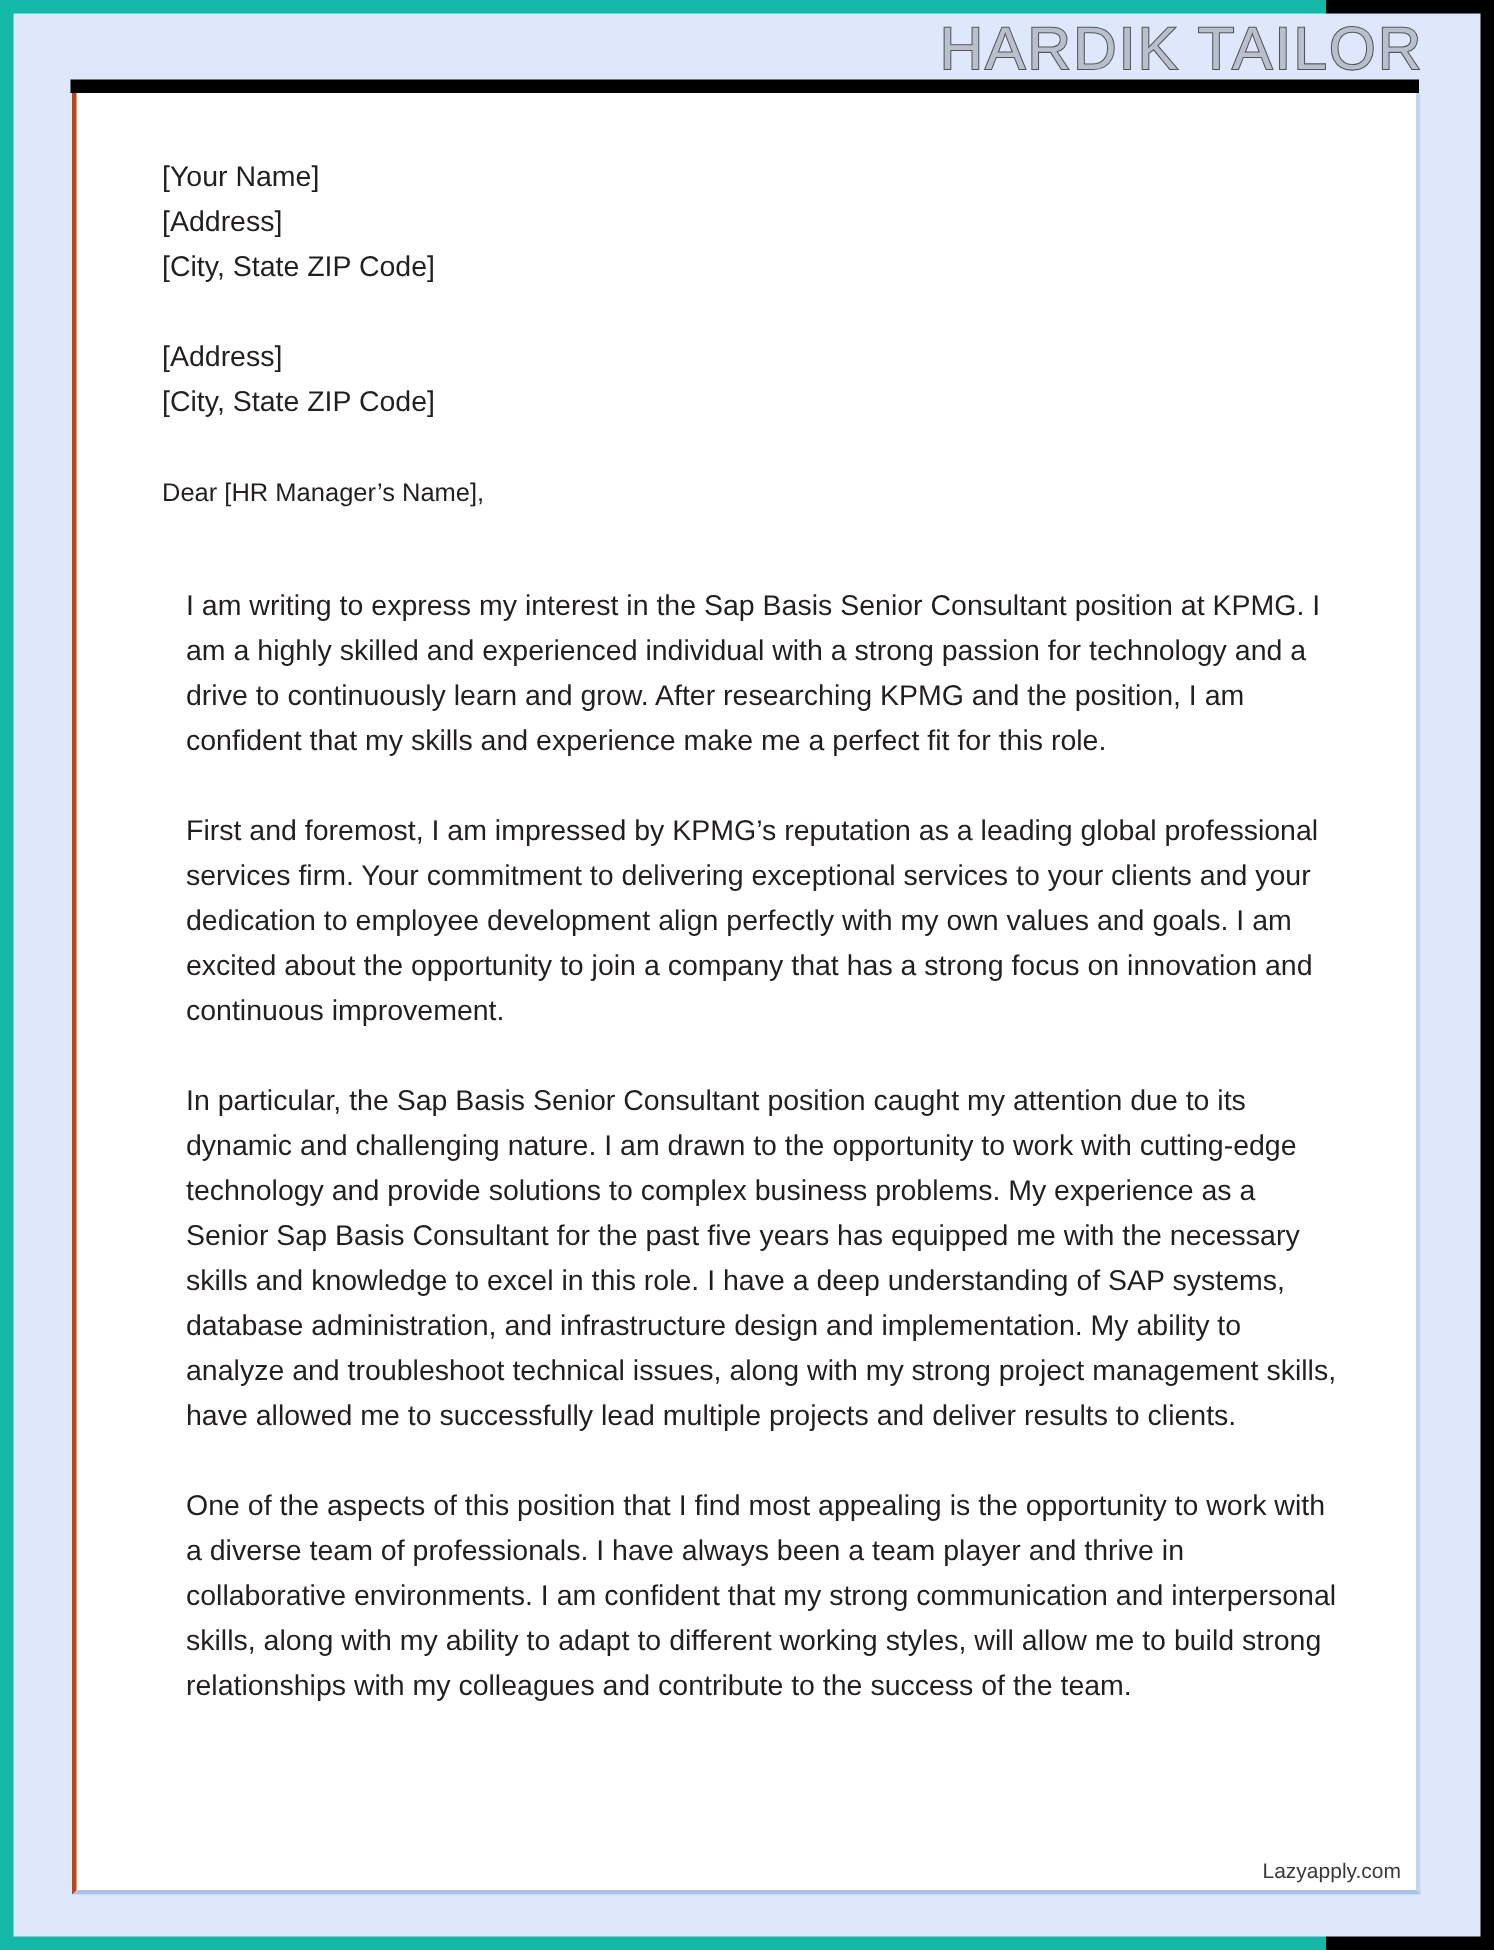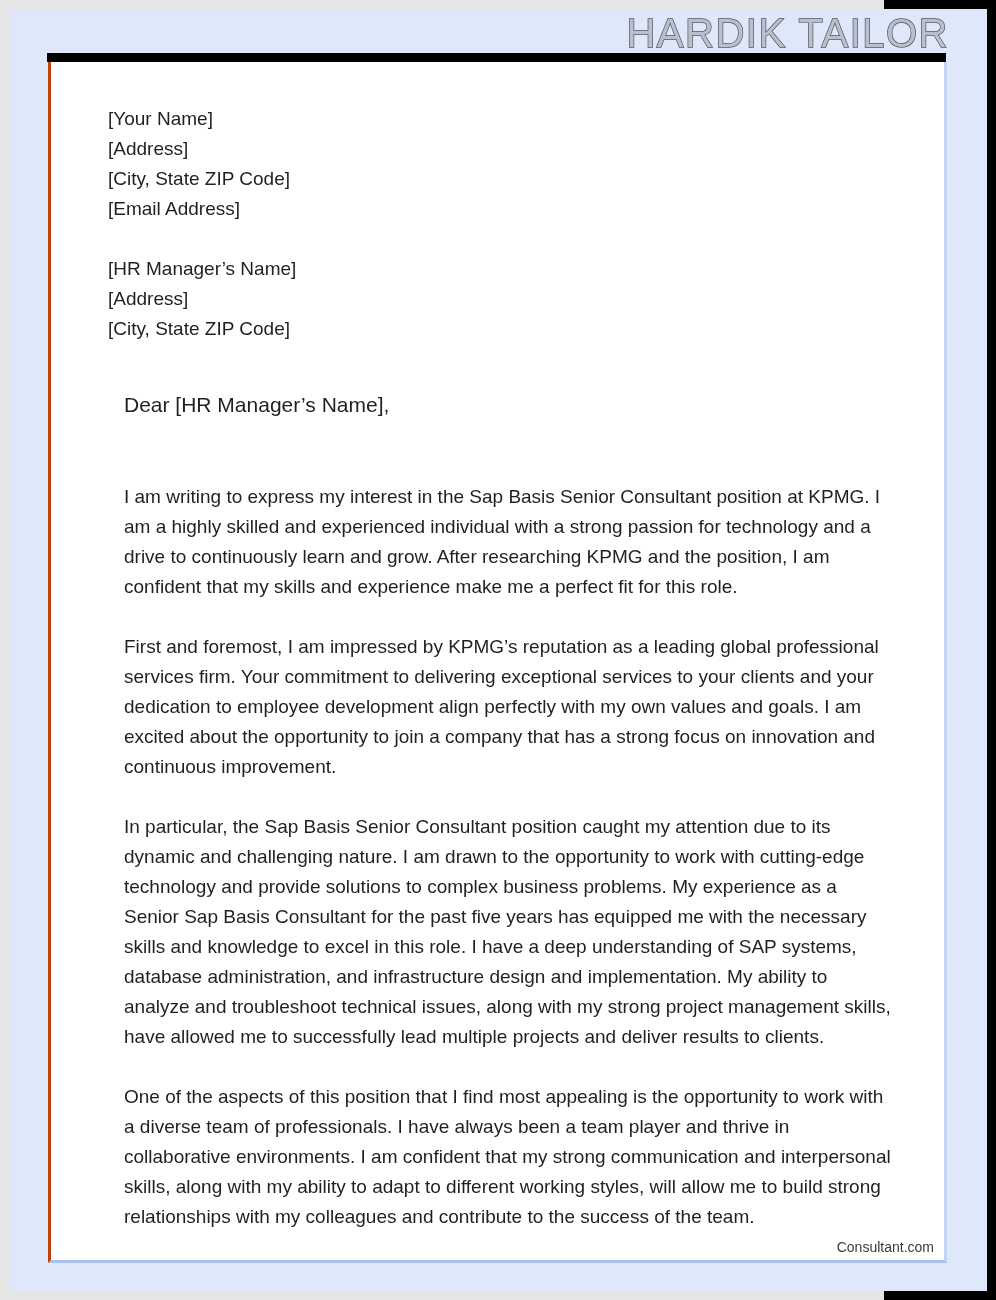--- a/index.html
+++ b/index.html
@@ -14,21 +14,21 @@
     overflow: hidden;
   }
 
   
   #page {
     position: absolute;
     left: 0;
     top: 0;
     width: 884px;
     height: 1300px;
-    background: #e5e5e5;
+    background: #14b8a6;
     box-sizing: border-box;
   }
 
   
   #mat {
     position: absolute;
     left: 9px;
     top: 9px;
     width: 978px;
     height: 1282px;
@@ -115,22 +115,22 @@
     line-height: 30px;
     color: #231f20;
     text-align: left;
   }
 
   .para + .para {
     margin-top: 30px;
   }
 
   .salutation {
-    margin: 16px;
-    font-size: 21px;
+    margin: 0;
+    font-size: 17px;
     line-height: 30px;
     color: #231f20;
   }
 
   
   #watermark {
     position: absolute;
     right: 10px;
     bottom: 4px;
     font-family: "Liberation Sans", sans-serif;
@@ -153,42 +153,40 @@
     <div id="header-rule"></div>
 
     <div id="sheet">
 
       <div id="letter">
 
         <div>
           <span class="addr-line">[Your Name]</span>
           <span class="addr-line">[Address]</span>
           <span class="addr-line">[City, State ZIP Code]</span>
-          <span class="addr-line">[Email Address]</span>
         </div>
 
         <div class="block-gap"></div>
 
         <div>
-          <span class="addr-line">[HR Manager’s Name]</span>
           <span class="addr-line">[Address]</span>
           <span class="addr-line">[City, State ZIP Code]</span>
         </div>
 
         <div class="block-gap"></div>
 
         <p class="salutation">Dear [HR Manager’s Name],</p>
 
         <div class="block-gap"></div>
 
         <p class="para">I am writing to express my interest in the Sap Basis Senior Consultant position at KPMG. I am a highly skilled and experienced individual with a strong passion for technology and a drive to continuously learn and grow. After researching KPMG and the position, I am confident that my skills and experience make me a perfect fit for this role.</p>
         <p class="para">First and foremost, I am impressed by KPMG’s reputation as a leading global professional services firm. Your commitment to delivering exceptional services to your clients and your dedication to employee development align perfectly with my own values and goals. I am excited about the opportunity to join a company that has a strong focus on innovation and continuous improvement.</p>
         <p class="para">In particular, the Sap Basis Senior Consultant position caught my attention due to its dynamic and challenging nature. I am drawn to the opportunity to work with cutting-edge technology and provide solutions to complex business problems. My experience as a Senior Sap Basis Consultant for the past five years has equipped me with the necessary skills and knowledge to excel in this role. I have a deep understanding of SAP systems, database administration, and infrastructure design and implementation. My ability to analyze and troubleshoot technical issues, along with my strong project management skills, have allowed me to successfully lead multiple projects and deliver results to clients.</p>
         <p class="para">One of the aspects of this position that I find most appealing is the opportunity to work with a diverse team of professionals. I have always been a team player and thrive in collaborative environments. I am confident that my strong communication and interpersonal skills, along with my ability to adapt to different working styles, will allow me to build strong relationships with my colleagues and contribute to the success of the team.</p>
 
       </div>
 
-      <div id="watermark">Consultant.com</div>
+      <div id="watermark">Lazyapply.com</div>
 
     </div>
 
   </div>
 </div>
 
 </body></html>

